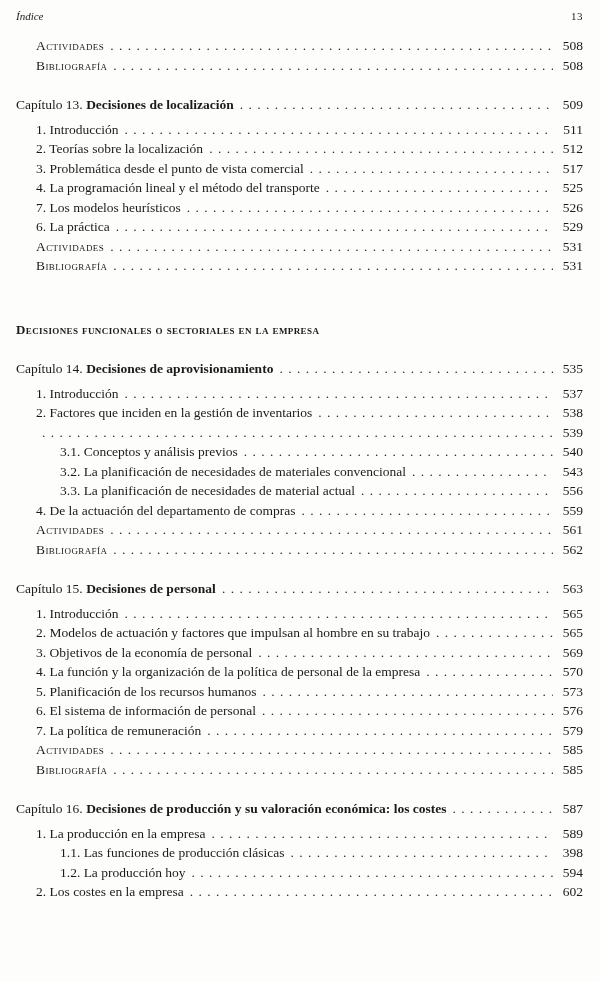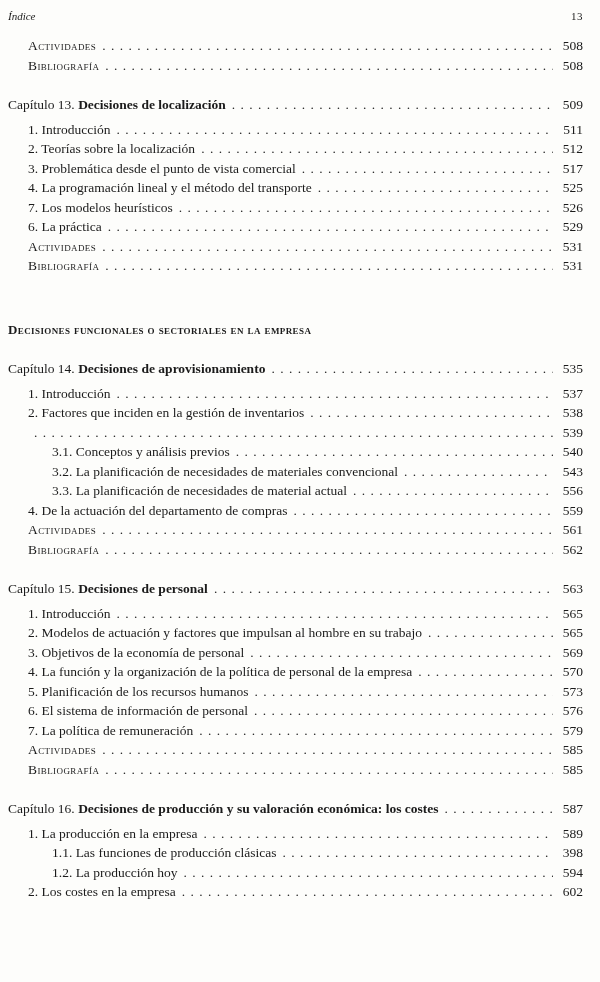--- a/index.html
+++ b/index.html
@@ -10,21 +10,21 @@
   .page {
     position: relative;
     width: 600px;
     min-height: 982px;
     margin: 0 auto;
     background: #fdfdfb;
     color: #1b1b1b;
     font-family: "Liberation Serif", "DejaVu Serif", serif;
     font-size: 13.5px;
     box-sizing: border-box;
-    padding: 10px 17px 30px 8px;
+    padding: 10px 17px 30px 16px;
   }
   .running-head {
     display: flex;
     justify-content: space-between;
     align-items: baseline;
     font-size: 11px;
     margin-bottom: 14px;
   }
   .running-title { font-style: italic; }
   .running-page { font-style: normal; letter-spacing: .5px; }

